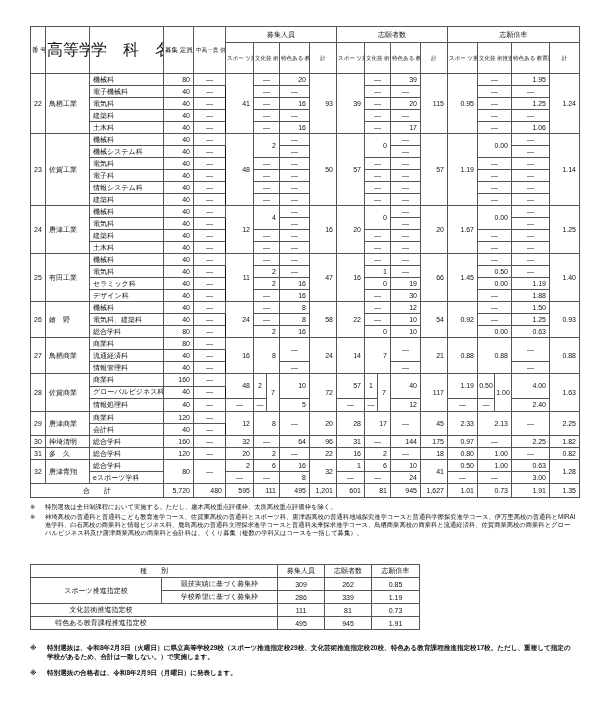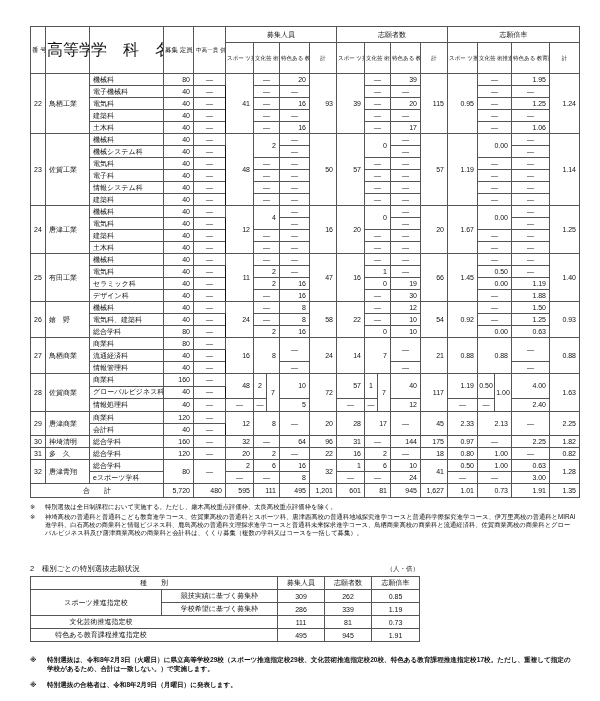--- a/index.html
+++ b/index.html
@@ -607,24 +607,20 @@
   <div class="note">
     <span class="mark">※</span>
     <div class="txt">特別選抜は全日制課程において実施する。ただし、厳木高校重点評価枠、太良高校重点評価枠を除く。</div>
   </div>
   <div class="note" style="margin-top:2px">
     <span class="mark">※</span>
     <div class="txt">神埼高校の普通科と普通科こども教育進学コース、佐賀東高校の普通科とスポーツ科、唐津西高校の普通科地域探究進学コースと普通科学際探究進学コース、伊万里高校の普通科とMIRAI進学科、白石高校の商業科と情報ビジネス科、鹿島高校の普通科文理探求進学コースと普通科未来探求進学コース、鳥栖商業高校の商業科と流通経済科、佐賀商業高校の商業科とグローバルビジネス科及び唐津商業高校の商業科と会計科は、くくり募集（複数の学科又はコースを一括して募集）。</div>
   </div>
 
   <div class="sec2">
-    <div class="sec2-head">
-      <span class="sec2-title">2　種別ごとの特別選抜志願状況</span>
-      <span class="sec2-unit">（人・倍）</span>
-    </div>
     <table class="t2">
       <colgroup>
         <col style="width:131px">
           <col style="width:116px">
           <col style="width:47px">
           <col style="width:47px">
           <col style="width:48px">
       </colgroup>
       <tbody>
           <tr>

